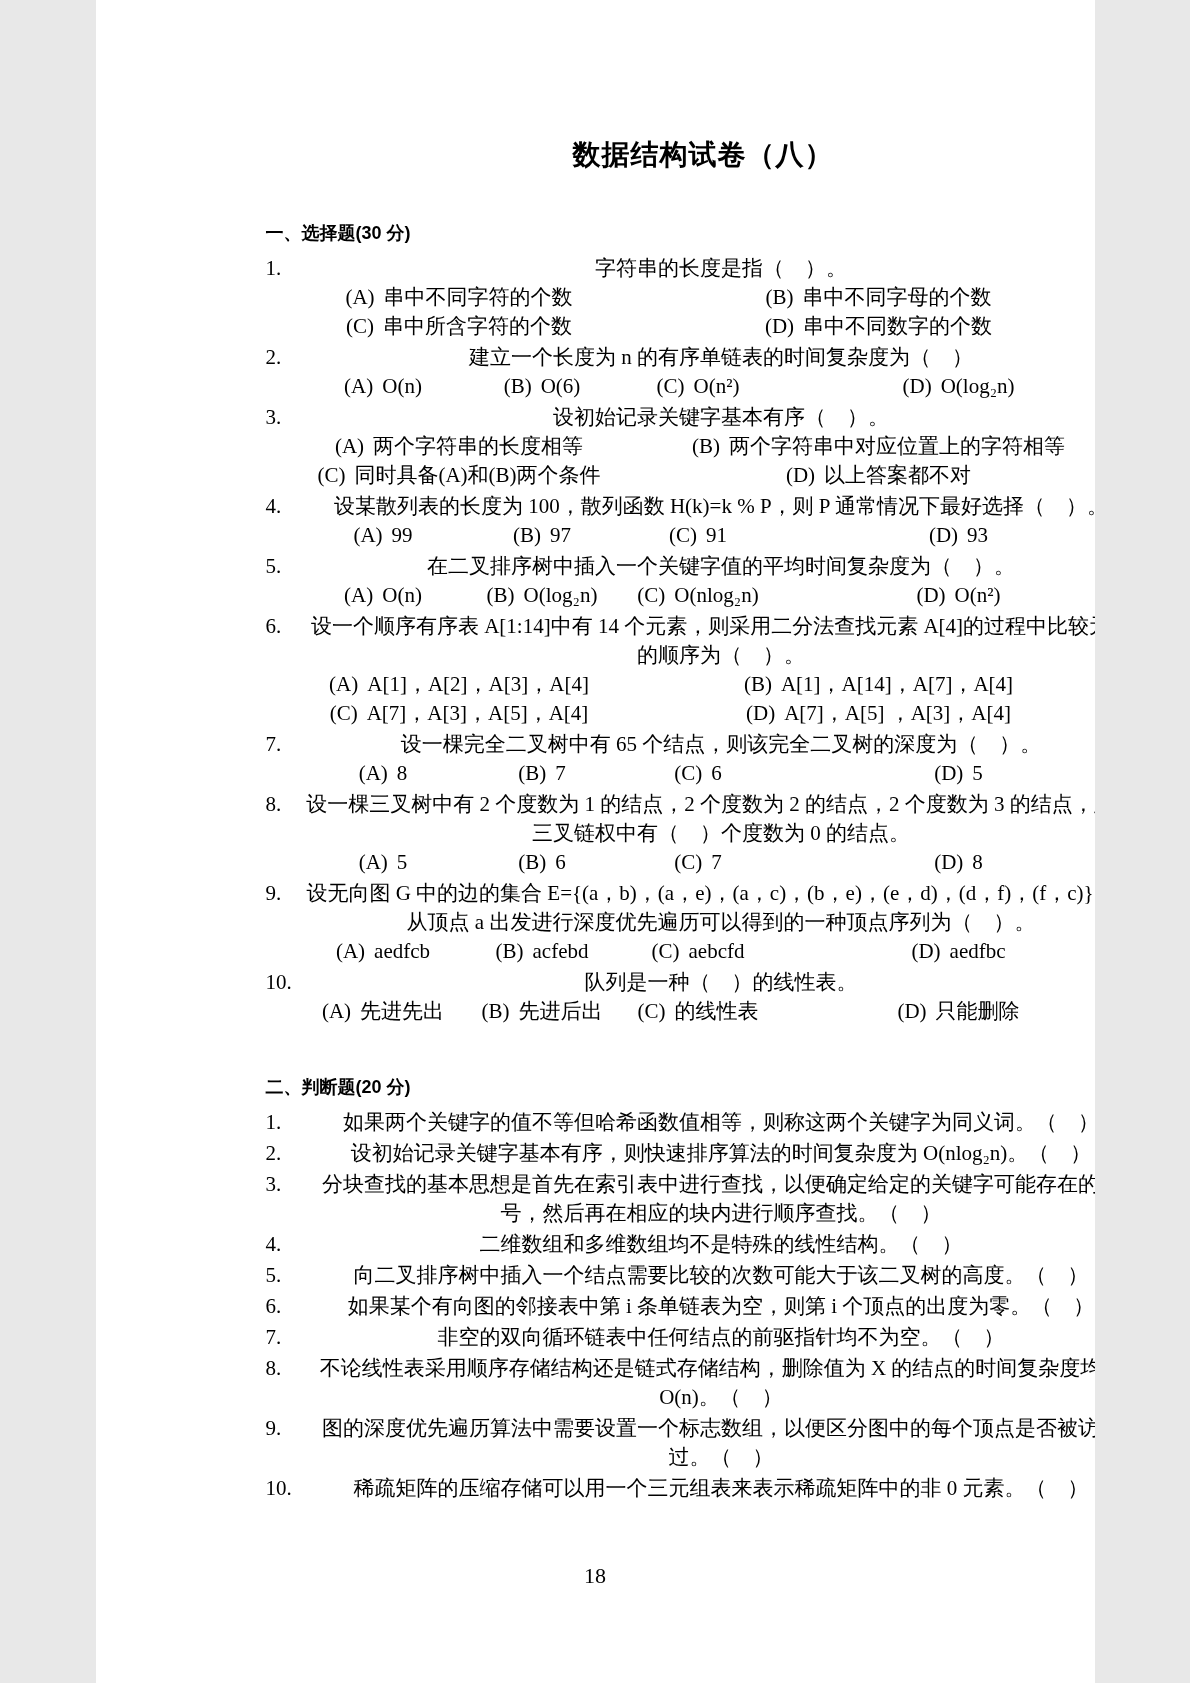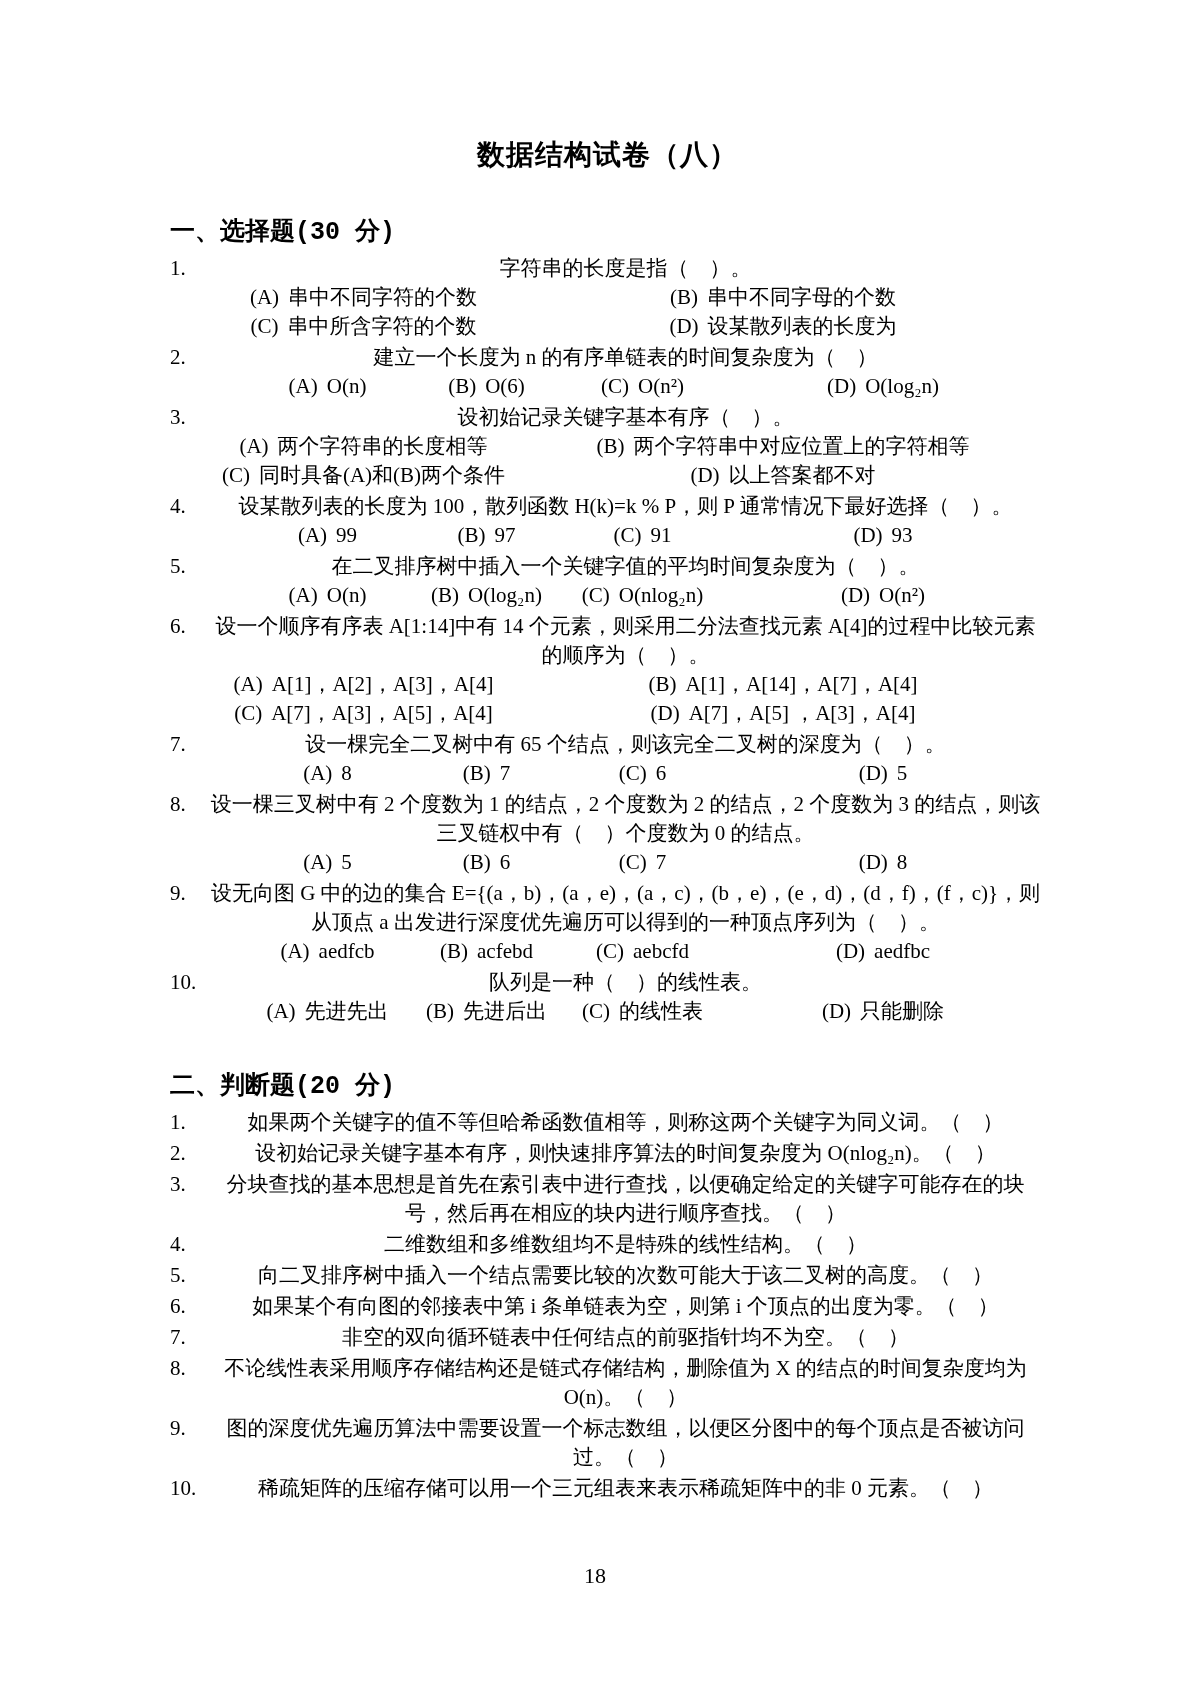--- a/index.html
+++ b/index.html
@@ -1,18 +1,18 @@
 <!DOCTYPE html>
 <html><head>
 <meta charset="utf-8">
 <style>
   html, body { margin: 0; padding: 0; background: #e8e8e8; }
   .page {
     position: relative;
-    width: 1190px;
+    width: 999px;
     height: 1683px;
     margin: 0 auto;
     background: #ffffff;
     color: #000000;
     overflow: hidden;
   }
   .content {
     position: absolute;
     left: 170px;
     top: 138px;
@@ -22,38 +22,38 @@
     margin: 0;
     text-align: center;
     font-family: "Liberation Sans", "DejaVu Sans", sans-serif;
     font-weight: bold;
     font-size: 28px;
     line-height: 34px;
     letter-spacing: 1px;
   }
   .sec-heading {
     margin: 47px 0 7px 0;
-    font-family: Liberation Mono, monospace;
+    font-family: Liberation Sans, sans-serif;
     font-weight: bold;
-    font-size: 25px;
+    font-size: 18px;
     line-height: 28px;
   }
   .q-list { font-family: "Liberation Serif", "DejaVu Serif", serif; }
   .question {
     display: flex;
     align-items: flex-start;
     font-size: 21px;
     line-height: 29px;
     margin-bottom: 2px;
   }
   .q-num { flex: 0 0 36px; }
   .q-body { flex: 1; min-width: 0; text-align: center; }
   .q-text { }
   .opt-row { display: grid; }
-  .opt-row.c4 { grid-template-columns: 163px 155px 157px 1fr; margin-left: 40px; }
+  .opt-row.c4 { grid-template-columns: 163px 155px 157px 1fr; }
   .opt-row.c2 { grid-template-columns: 315px 1fr; }
   .opt { white-space: nowrap; overflow: visible; }
   .opt .lbl { margin-right: 9px; }
   .page-number {
     position: absolute;
     left: 0;
     right: 0;
     top: 1563px;
     text-align: center;
     font-family: "Liberation Serif", "DejaVu Serif", serif;
@@ -73,21 +73,21 @@
           <div class="question">
             <div class="q-num">1.</div>
             <div class="q-body">
               <div class="q-text">字符串的长度是指（　）。</div>
               <div class="opt-row c2">
                 <span class="opt"><span class="lbl">(A)</span><span>串中不同字符的个数</span></span>
                 <span class="opt"><span class="lbl">(B)</span><span>串中不同字母的个数</span></span>
               </div>
               <div class="opt-row c2">
                 <span class="opt"><span class="lbl">(C)</span><span>串中所含字符的个数</span></span>
-                <span class="opt"><span class="lbl">(D)</span><span>设某散列表的长度为</span></span>
+                <span class="opt"><span class="lbl">(D)</span><span>串中不同数字的个数</span></span>
               </div>
             </div>
           </div>
           <div class="question">
             <div class="q-num">2.</div>
             <div class="q-body">
               <div class="q-text">建立一个长度为 n 的有序单链表的时间复杂度为（　）</div>
               <div class="opt-row c4">
                 <span class="opt"><span class="lbl">(A)</span><span>O(n)</span></span>
                 <span class="opt"><span class="lbl">(B)</span><span>O(6)</span></span>

